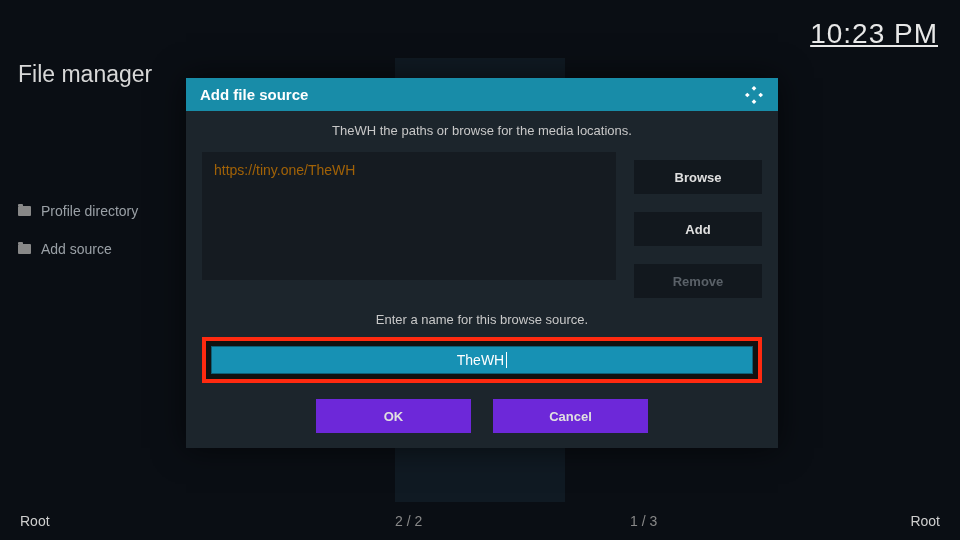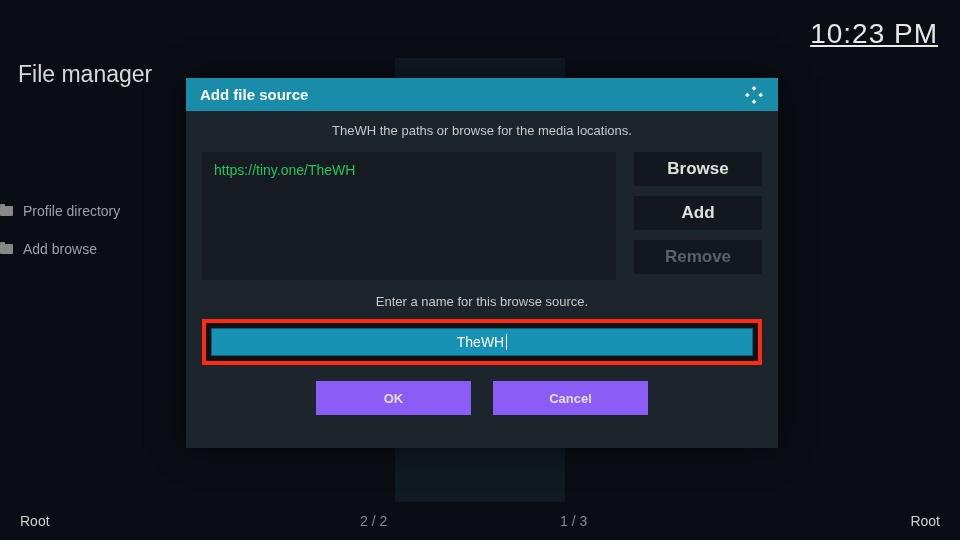--- a/index.html
+++ b/index.html
@@ -14,20 +14,21 @@
   .header {
     display: flex; justify-content: space-between; align-items: flex-start;
     padding: 18px 22px 10px 18px;
   }
   .title { font-size: 23px; color: #d8d8d8; font-weight: 400; margin-top: 43px; }
   .clock { font-size: 28px; color: #e8e8e8; font-weight: 300; letter-spacing: 1px; text-decoration: underline; }
   .content { display: flex; height: calc(100% - 100px); }
   .sidebar {
     width: 190px;
     padding-top: 105px;
+    padding-left: 18px;
   }
   .sidebar-item {
     display: flex; align-items: center;
     color: #9aa0a6; font-size: 14px;
     margin-bottom: 22px;
     cursor: pointer;
   }
   .folder-icon {
     width: 13px; height: 10px;
     margin-right: 10px;
@@ -65,29 +66,30 @@
   .kodi-logo { display: flex; align-items: center; }
   .kodi-logo svg { width: 20px; height: 20px; }
   .dialog-body { padding: 12px 16px 14px 16px; }
   .instruction { text-align: center; color: #c8c8c8; font-size: 13px; margin-bottom: 14px; }
   .row1 { display: flex; gap: 18px; }
   .paths-box {
     flex: 1;
     background: #151b21;
     height: 128px;
     padding: 10px 12px;
-    color: #22c55e; font-size: 14px;
+    color: #a16207; font-size: 14px;
   }
   .side-buttons { width: 128px; display: flex; flex-direction: column; gap: 10px; }
   .btn {
     height: 34px;
     background: #12181e;
     display: flex; align-items: center; justify-content: center;
-    color: #e0e0e0; font-size: 17px; font-weight: 600;
+    color: #e0e0e0; font-size: 13px; font-weight: 600;
     cursor: pointer;
+    margin-top: 8px;
   }
   .btn.disabled { color: #5a6168; cursor: default; }
   .instruction2 { text-align: center; color: #c8c8c8; font-size: 13px; margin: 14px 0 10px 0; }
   .name-field-wrap {
     border: 4px solid #ff2a10;
     padding: 5px;
     background: #111;
   }
   .name-field {
     height: 28px;
@@ -96,31 +98,31 @@
     display: flex; align-items: center; justify-content: center;
     color: #fff; font-size: 14px;
   }
   .cursor { display:inline-block; width:1px; height:16px; background:#fff; margin-left:2px; vertical-align:middle;}
   .dialog-actions {
     display: flex; justify-content: center; gap: 22px;
     margin-top: 16px;
   }
   .action-btn {
     width: 155px; height: 34px;
-    background: #8b5cf6;
+    background: #6d28d9;
     display: flex; align-items: center; justify-content: center;
     color: #e0e0e0; font-size: 13px; font-weight: 600;
     cursor: pointer;
   }
   .footer {
     position: absolute; bottom: 0; left: 0; right: 0;
     height: 38px;
     display: flex; align-items: center;
     padding: 0 20px;
-    color: #cfcfcf; font-size: 14px;
+    color: #cfcfcf; font-size: 14px; gap: 35px;
   }
   .footer-left { width: 340px; }
   .footer .pager { width: 200px; color: #888; }
   .footer-right { margin-left: auto; }
 </style>
 </head>
 <body>
 
 <div class="header">
   <div class="title">File manager</div>
@@ -130,21 +132,21 @@
 <div class="bg-band"></div>
 
 <div class="content">
   <div class="sidebar">
     <div class="sidebar-item">
       <span class="folder-icon"></span>
       <span>Profile directory</span>
     </div>
     <div class="sidebar-item">
       <span class="folder-icon"></span>
-      <span>Add browse</span>
+      <span>Add source</span>
     </div>
   </div>
 </div>
 
 <div class="dialog">
   <div class="dialog-header">
     <div class="dialog-title">Add file source</div>
     <div class="kodi-logo">
       <svg viewBox="0 0 24 24">
           <g fill="#fff">

